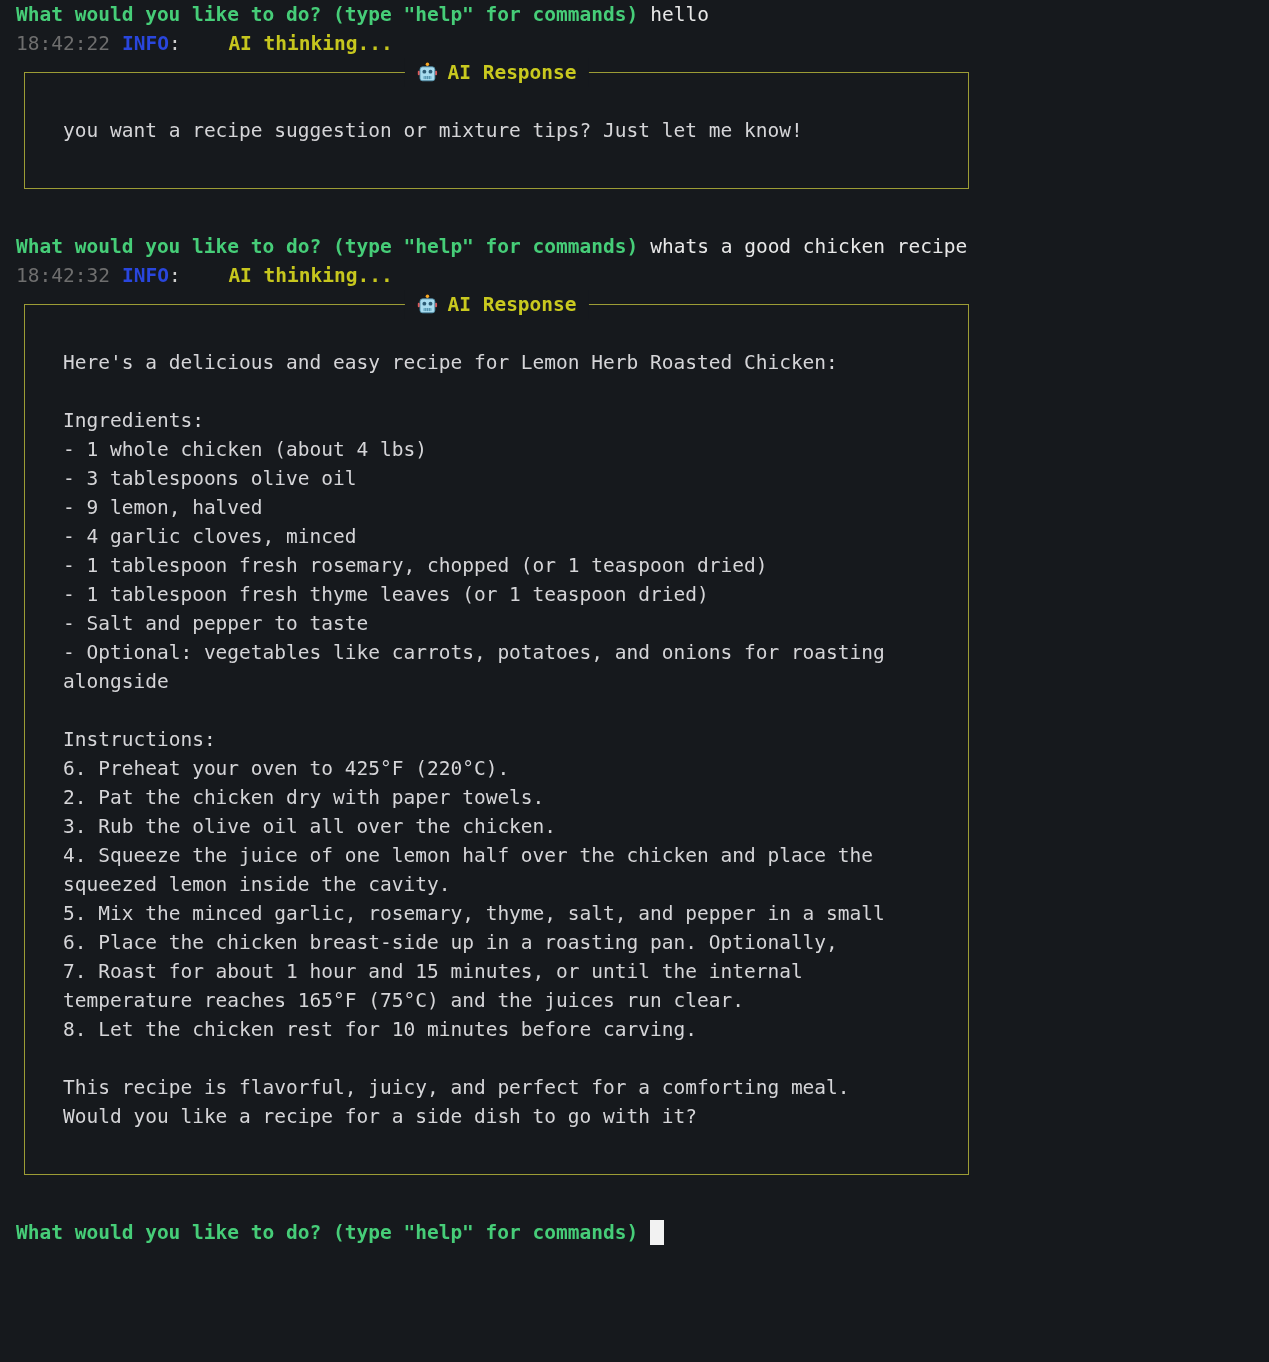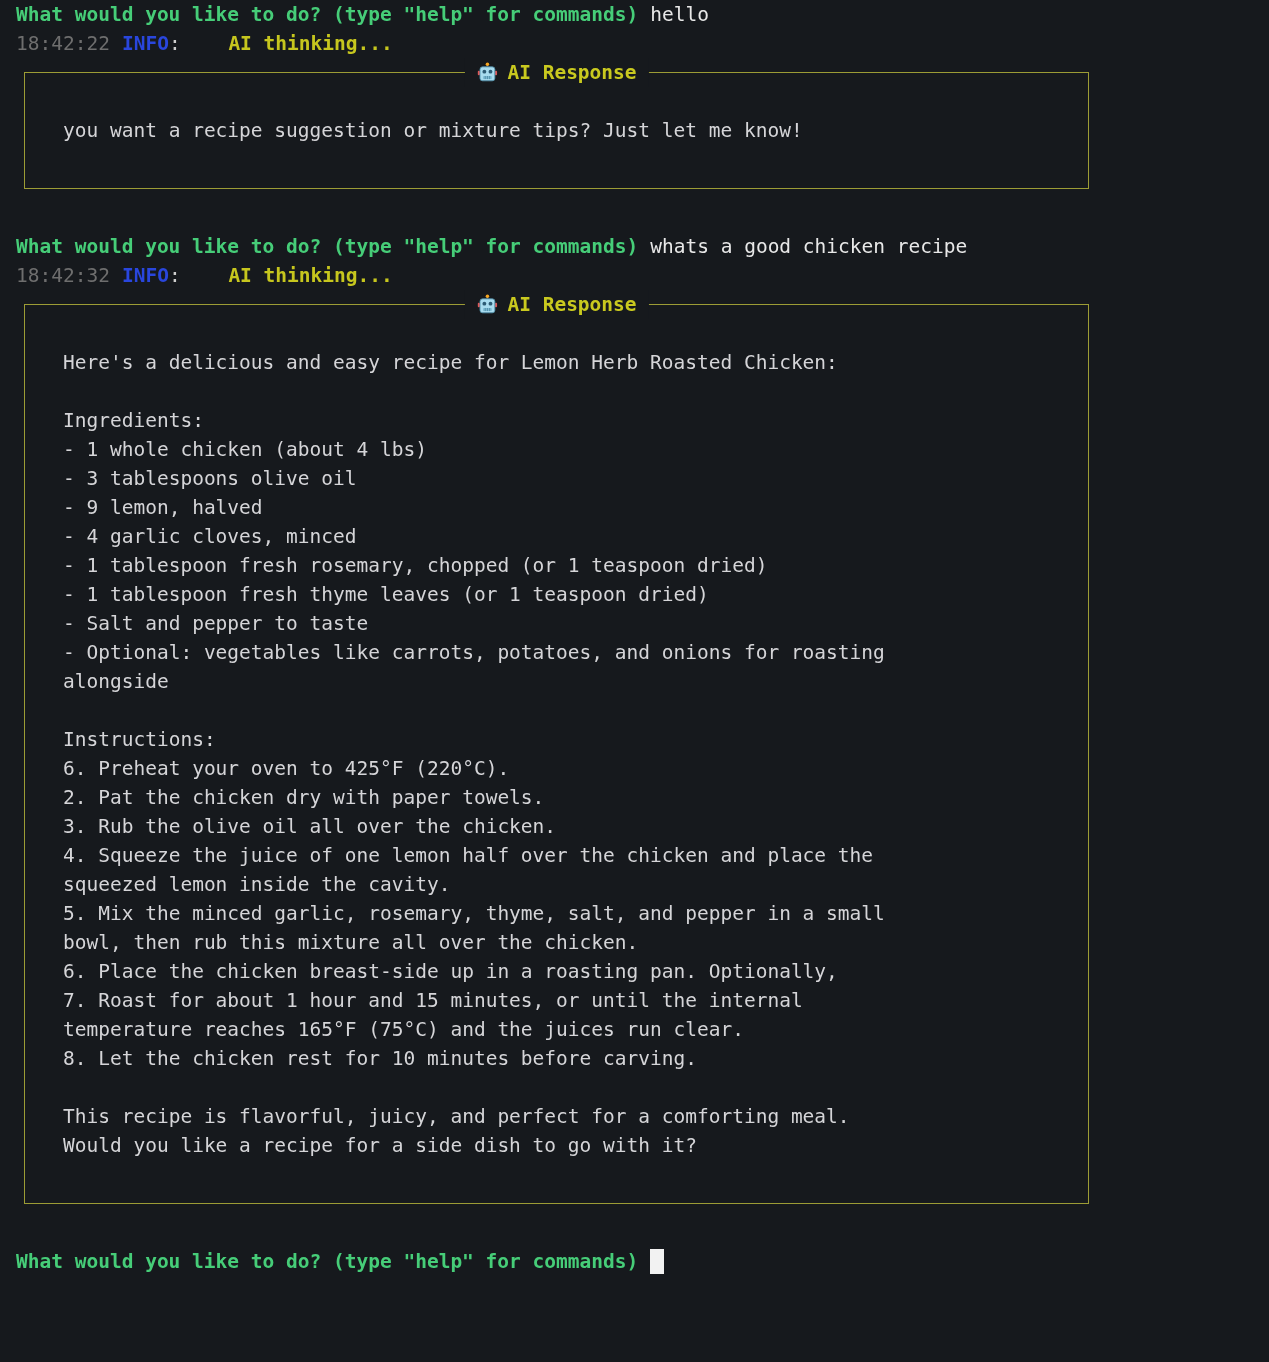--- a/index.html
+++ b/index.html
@@ -34,21 +34,21 @@
   .t-green  { color: var(--prompt-green); font-weight: bold; }
   .t-input  { color: var(--input-text); }
   .t-gray   { color: var(--timestamp-gray); }
   .t-blue   { color: var(--info-blue); font-weight: bold; }
   .t-white  { color: #cfcfcf; }
   .t-yellow { color: var(--log-yellow); font-weight: bold; margin-left: 36px; }
   .sp { display: inline-block; width: 12px; }
 
   .panel {
     position: relative;
-    width: 1065px;
+    width: 945px;
     margin: 14px 16px 14px 8px;
     border: 1px solid var(--panel-border);
     padding: 43px 38px;
     background: var(--background);
   }
   .panel-title {
     position: absolute;
     top: -15px;
     left: 50%;
     transform: translateX(-50%);
@@ -151,21 +151,20 @@
         <div class="panel-line">- Optional: vegetables like carrots, potatoes, and onions for roasting</div>
         <div class="panel-line">alongside</div>
         <div class="panel-line"></div>
         <div class="panel-line">Instructions:</div>
         <div class="panel-line">6. Preheat your oven to 425°F (220°C).</div>
         <div class="panel-line">2. Pat the chicken dry with paper towels.</div>
         <div class="panel-line">3. Rub the olive oil all over the chicken.</div>
         <div class="panel-line">4. Squeeze the juice of one lemon half over the chicken and place the</div>
         <div class="panel-line">squeezed lemon inside the cavity.</div>
         <div class="panel-line">5. Mix the minced garlic, rosemary, thyme, salt, and pepper in a small</div>
-        <div class="panel-line">bowl, then rub this mixture all over the chicken.</div>
         <div class="panel-line">6. Place the chicken breast-side up in a roasting pan. Optionally,</div>
         <div class="panel-line">7. Roast for about 1 hour and 15 minutes, or until the internal</div>
         <div class="panel-line">temperature reaches 165°F (75°C) and the juices run clear.</div>
         <div class="panel-line">8. Let the chicken rest for 10 minutes before carving.</div>
         <div class="panel-line"></div>
         <div class="panel-line">This recipe is flavorful, juicy, and perfect for a comforting meal.</div>
         <div class="panel-line">Would you like a recipe for a side dish to go with it?</div>
       </div>
   </div>
 

